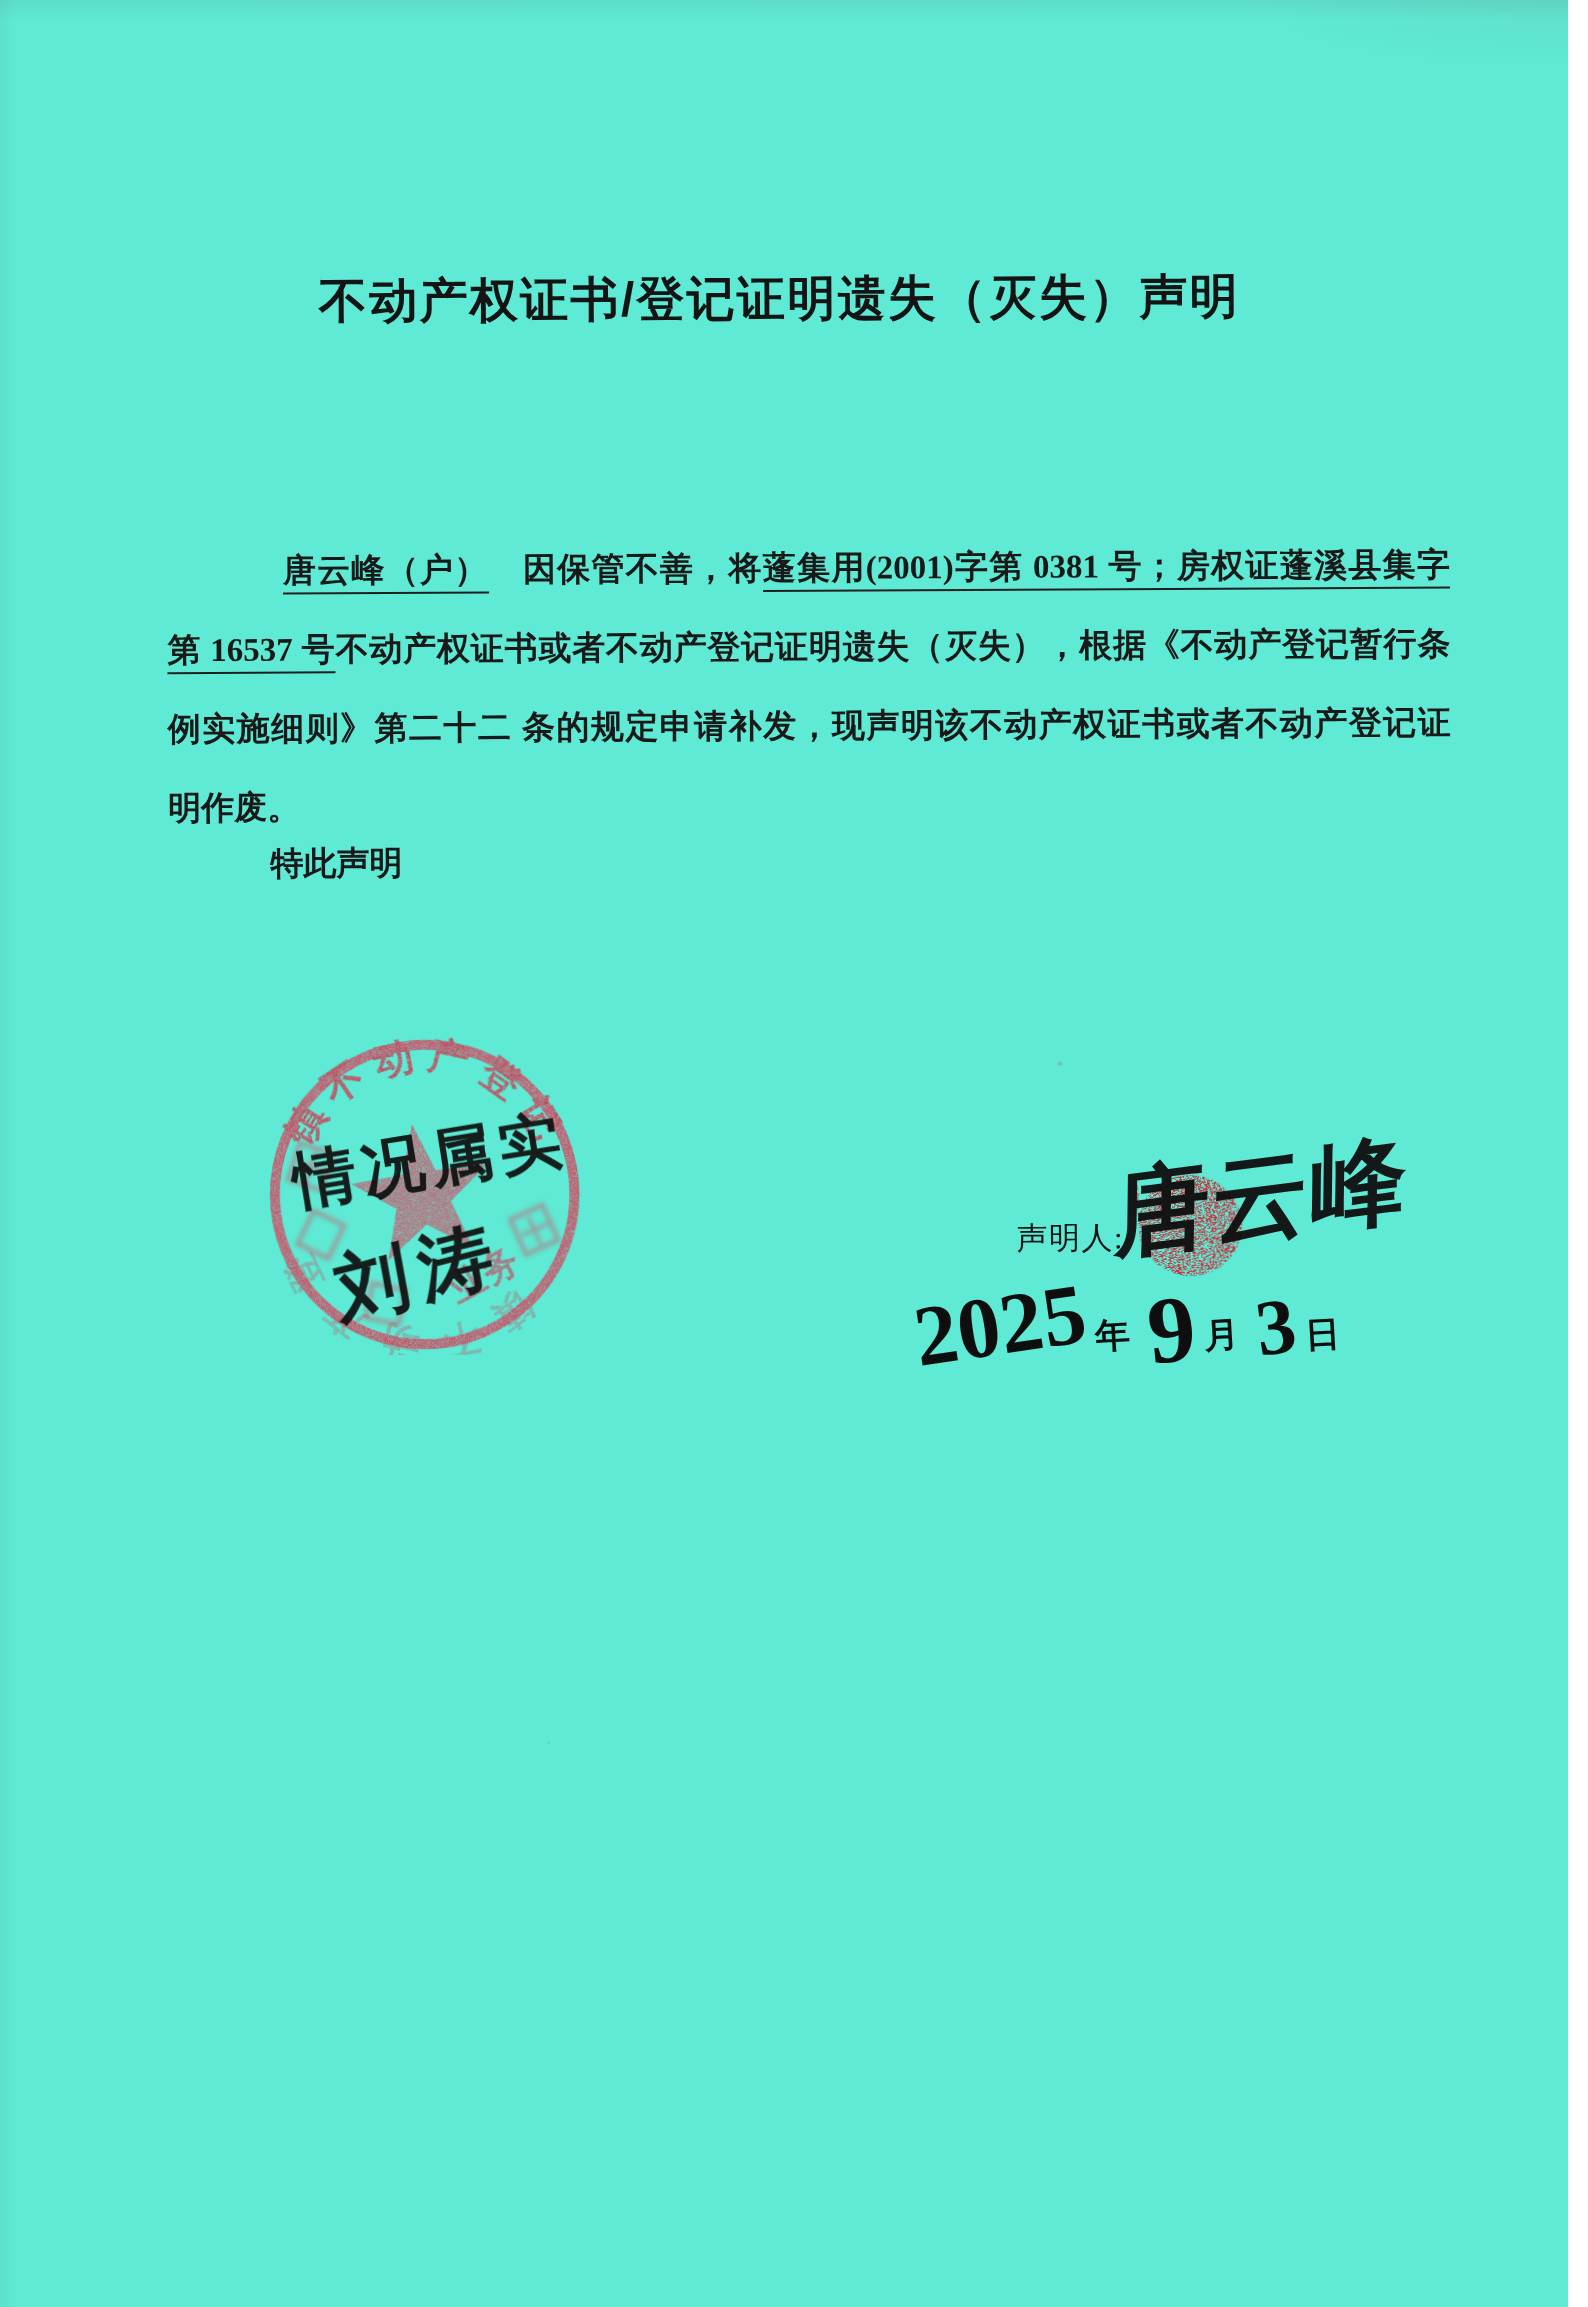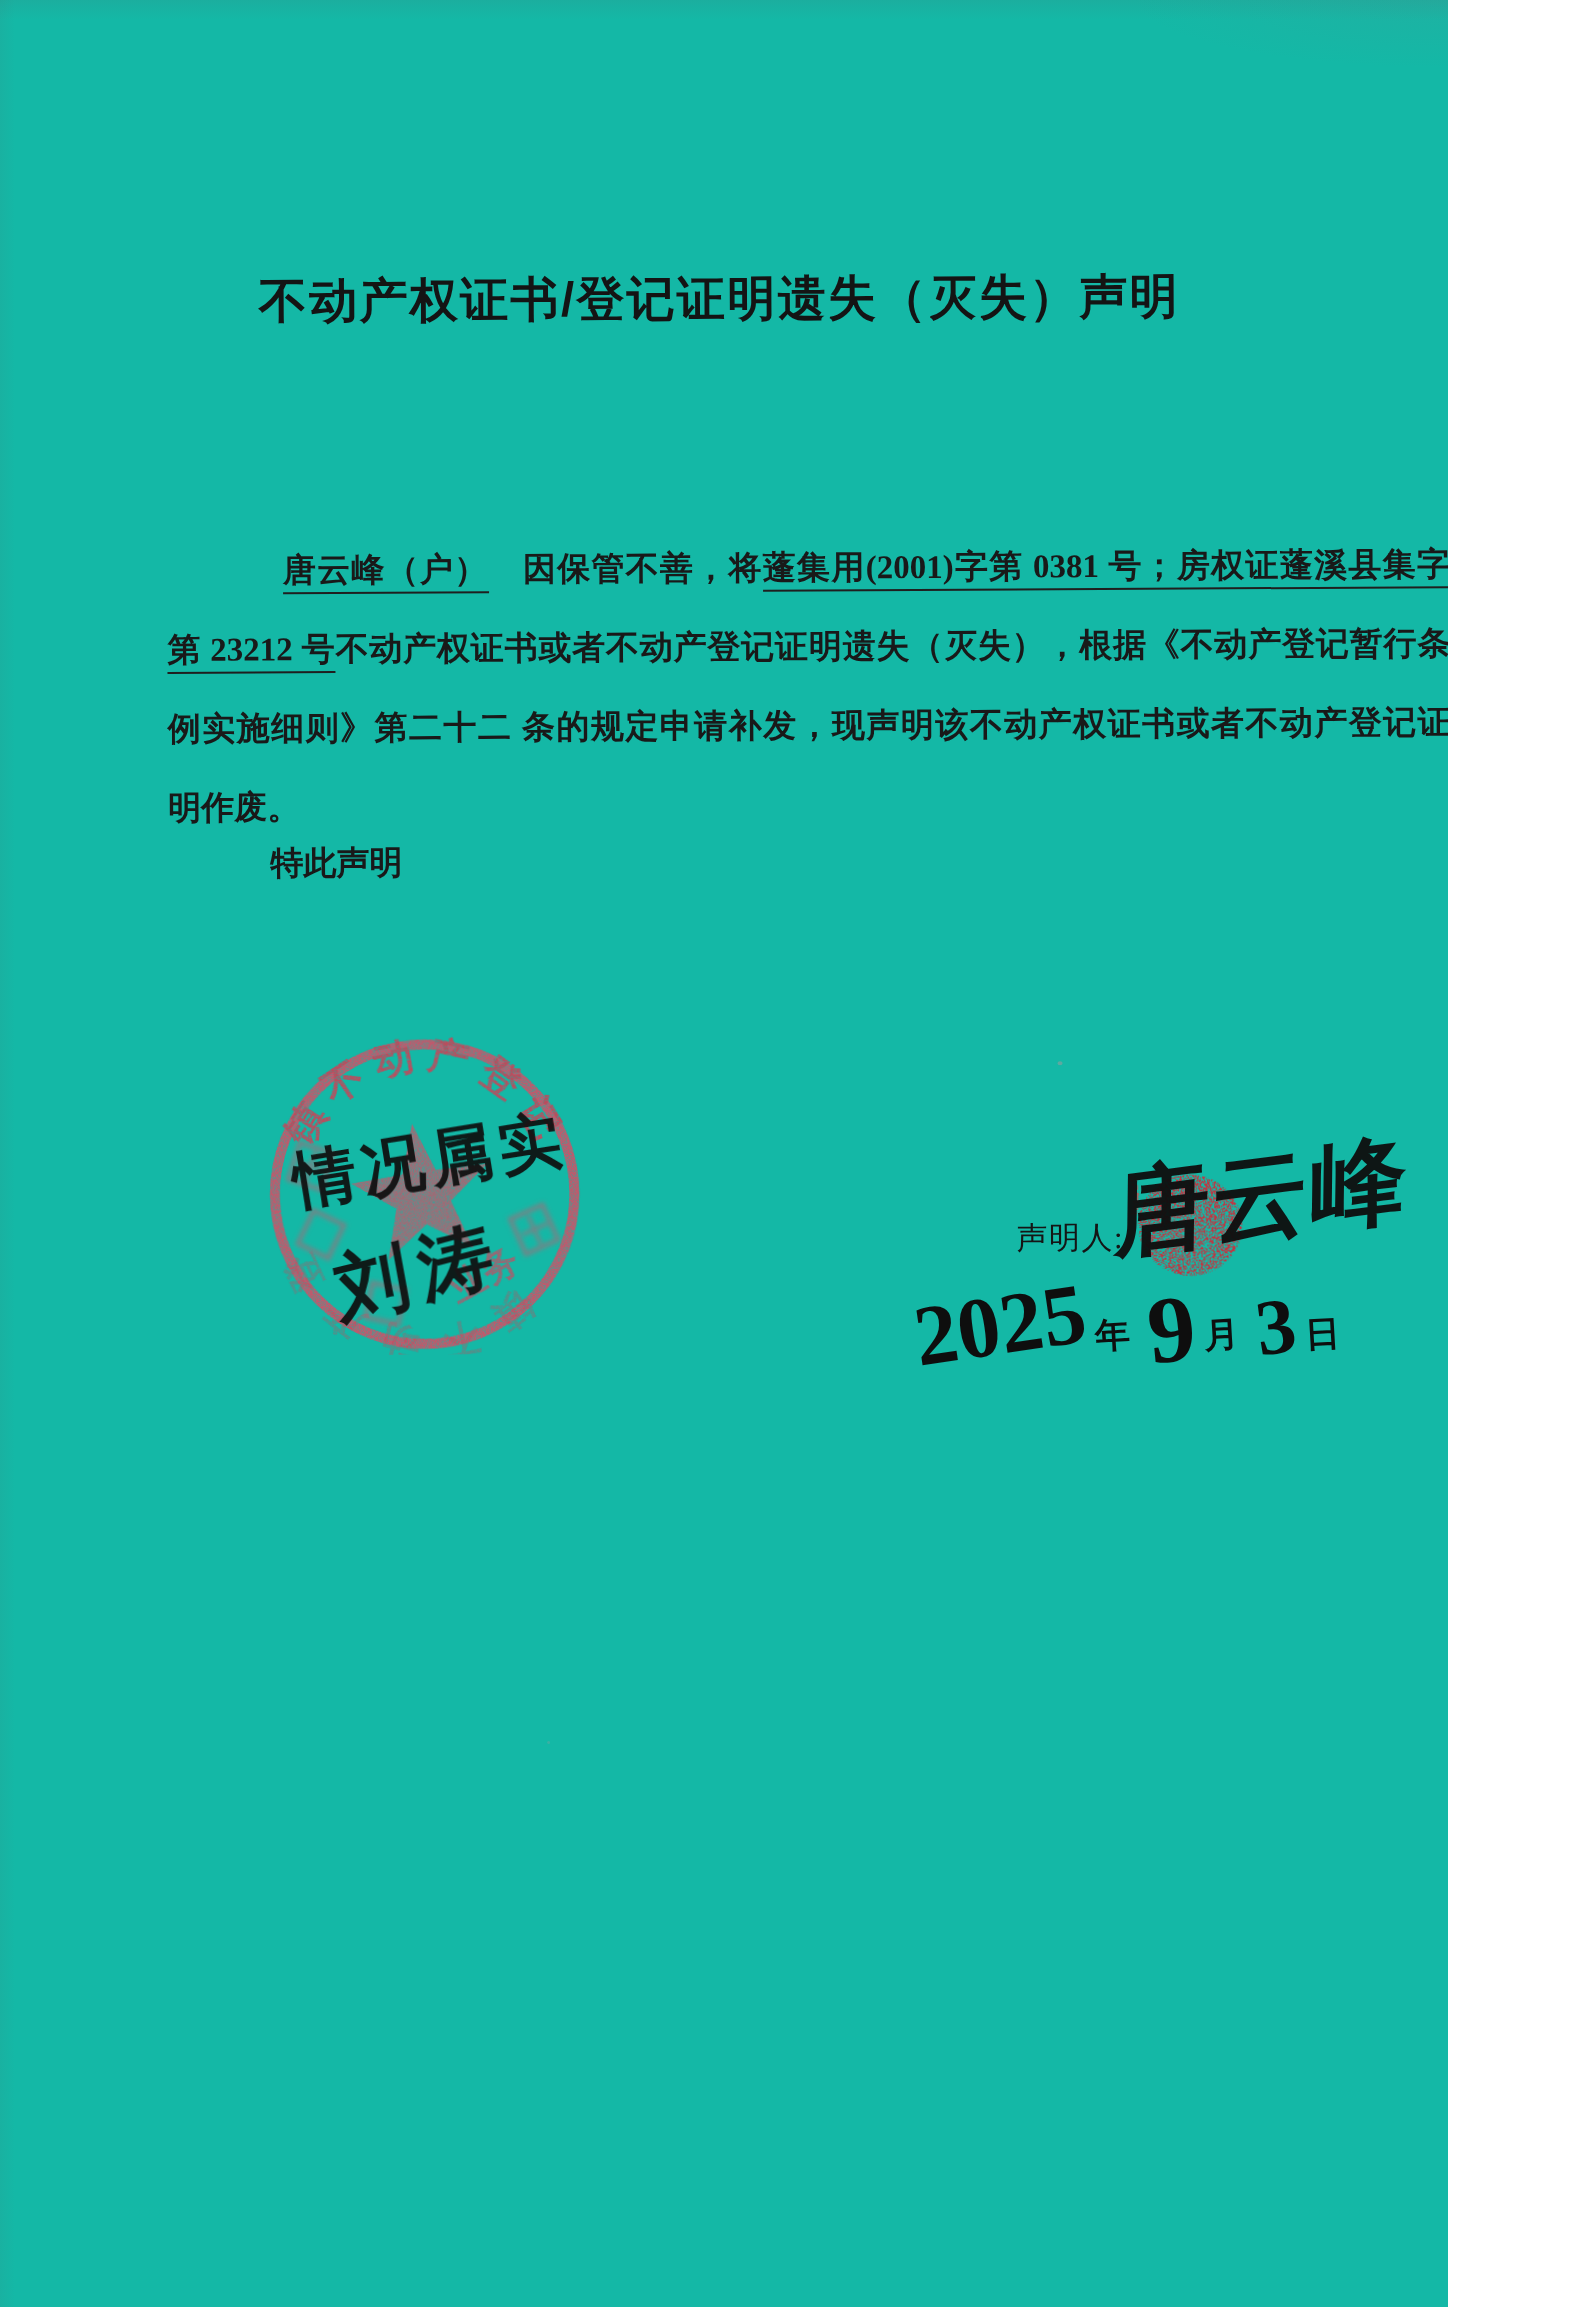--- a/index.html
+++ b/index.html
@@ -1,18 +1,18 @@
 <!DOCTYPE html>
 <html style="font-size:12.2px"><head>
 <meta charset="utf-8">
 <style>
   html,body { margin:0; padding:0; background:#ffffff; }
   .page {
-    position:relative; width:1448px; height:2307px; overflow:hidden;
-    background:#14b8a6; color:#1c1c1c;
+    position:relative; width:1568px; height:2307px; overflow:hidden;
+    background:#5eead4; color:#1c1c1c;
     font-family:"Liberation Serif","DejaVu Serif",serif;
     --stamp-ink:#cf5167;
   }
   .scan-shade-top    { position:absolute; left:0; top:0; width:100%; height:20px;
                        background:linear-gradient(180deg,rgba(90,90,95,.10),rgba(0,0,0,0)); }
   .scan-shade-left   { position:absolute; left:0; top:0; width:15.3px; height:100%;
                        background:linear-gradient(90deg,rgba(90,90,95,.07),rgba(0,0,0,0)); }
   .scan-shade-corner { position:absolute; right:0; top:0; width:321px; height:69px;
                        background:radial-gradient(ellipse at top right,rgba(120,120,130,.10),rgba(0,0,0,0) 70%); }
   .tilt { position:absolute; inset:0; transform:rotate(-0.3deg); }
@@ -70,21 +70,21 @@
   <div class="scan-shade-top"></div>
   <div class="scan-shade-left"></div>
   <div class="scan-shade-corner"></div>
 
   <div class="tilt">
 
     <div class="title">不动产权证书/登记证明遗失（灭失）声明</div>
 
     <div class="body-par">
         <div class="line full indent"><span class="u">唐云峰（户）</span><span>　因保管不善，将</span><span class="u">蓬集用(2001)字第 0381 号；房权证蓬溪县集字</span></div>
-        <div class="line full"><span class="u">第 23212 号</span><span>不动产权证书或者不动产登记证明遗失（灭失），根据《不动产登记暂行条</span></div>
+        <div class="line full"><span class="u">第 16537 号</span><span>不动产权证书或者不动产登记证明遗失（灭失），根据《不动产登记暂行条</span></div>
         <div class="line full"><span>例实施细则》第二十二 条的规定申请补发，现声明该不动产权证书或者不动产登记证</span></div>
         <div class="line"><span>明作废。</span></div>
       </div>
 
     <div class="closing">特此声明</div>
 
     <svg class="stamp-svg" viewBox="0 0 420 420">
       <defs>
         <filter id="inkmottle" x="-10%" y="-10%" width="120%" height="120%">
           <feTurbulence type="fractalNoise" baseFrequency="0.16" numOctaves="3" seed="7" result="n"></feTurbulence>

